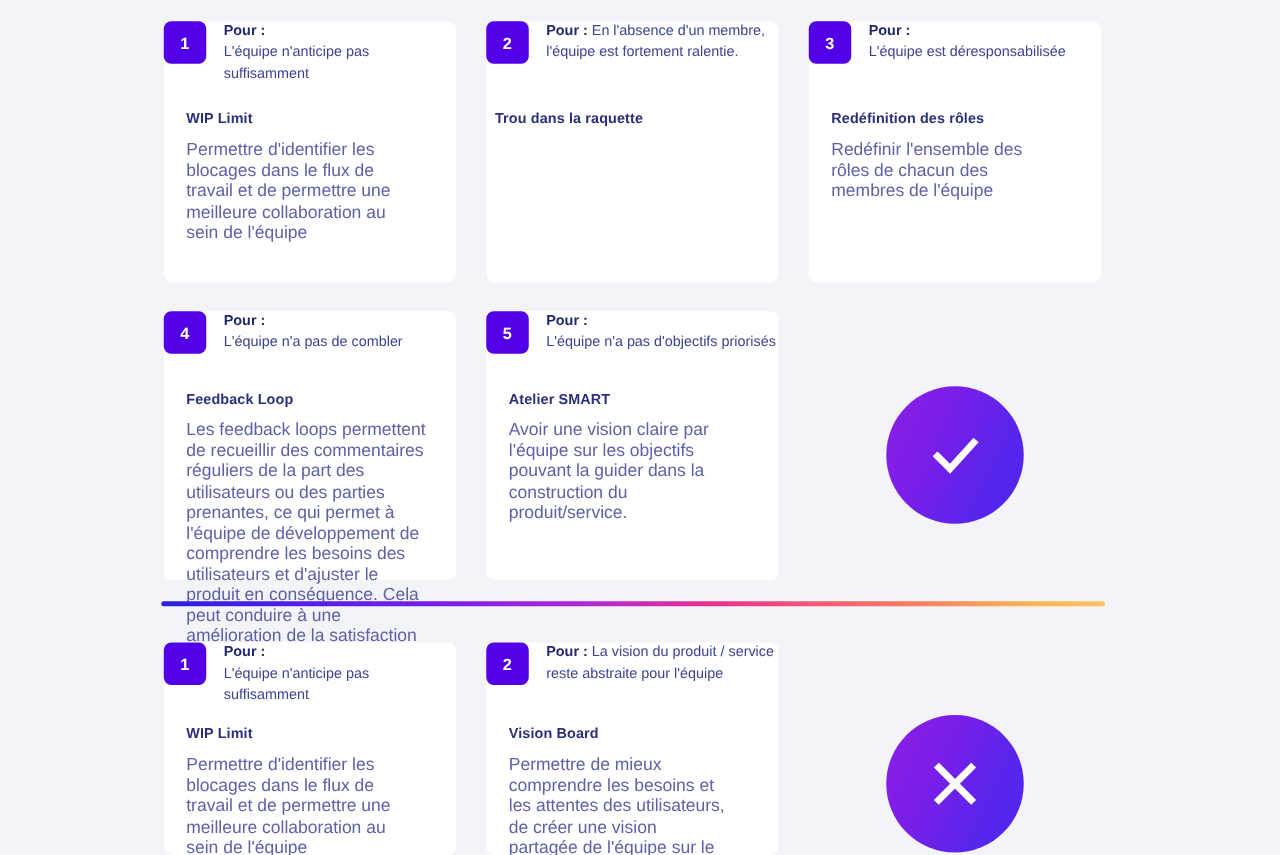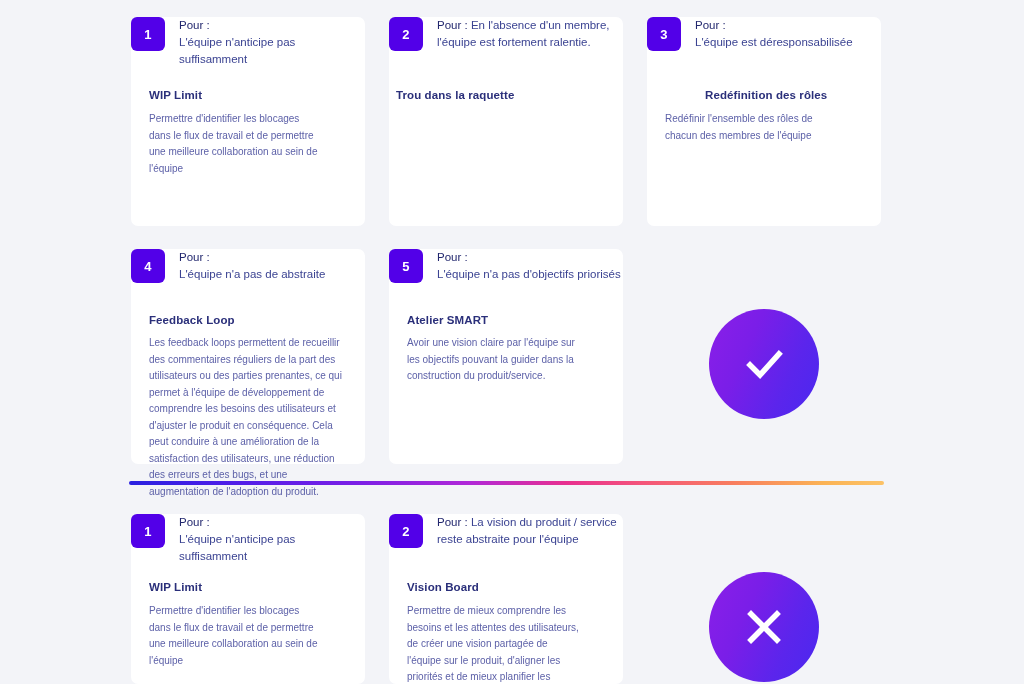--- a/index.html
+++ b/index.html
@@ -60,38 +60,38 @@
   .head-text {
     margin-left: 14px;
     margin-top: 0px;
     font-size: 11.5px;
     line-height: 17px;
     color: #2f3580;
     max-width: 190px;
   }
 
   .head-text .pour {
-    font-weight: normal;
+    font-weight: bold;
     color: #22276e;
   }
 
   .head-text .pour-desc {
     font-weight: normal;
     color: #3b4392;
   }
 
   .card-title {
     font-size: 11.5px;
     font-weight: bold;
     color: #2a2f7a;
     letter-spacing: 0.1px;
   }
 
   .card-body {
-    font-size: 10px;
+    font-size: 14px;
     line-height: 16.5px;
     color: #5d61a8;
     max-width: 200px;
   }
 
   
   .circle {
     position: absolute;
     border-radius: 50%;
     background: linear-gradient(115deg, #8b1fe8 0%, #7a1ee8 35%, #5b25ec 70%, #4a28f0 100%);
@@ -147,30 +147,30 @@
   </div>
 
   <div class="card" style="left:647px; top:17px; width:234px; height:209px;">
     <div class="card-head" style="position:absolute; left:0px; top:0px;">
       <div class="badge">3</div>
       <div class="head-text">
         <span class="pour">Pour :</span><br>
         <span class="pour-desc">L'équipe est déresponsabilisée</span>
       </div>
     </div>
-    <div class="card-title" style="position:absolute; left:18px; top:72px;margin-left:40px;">Redéfinition des rôles</div>
+    <div class="card-title" style="position:absolute; left:18px; top:72px;">Redéfinition des rôles</div>
     <div class="card-body" style="position:absolute; left:18px; top:94px; width:165px;">Redéfinir l'ensemble des rôles de chacun des membres de l'équipe</div>
   </div>
 
   <div class="card" style="left:131px; top:249px; width:234px; height:215px;">
     <div class="card-head" style="position:absolute; left:0px; top:0px;">
       <div class="badge">4</div>
       <div class="head-text">
         <span class="pour">Pour :</span><br>
-        <span class="pour-desc">L'équipe n'a pas de abstraite</span>
+        <span class="pour-desc">L'équipe n'a pas de combler</span>
       </div>
     </div>
     <div class="card-title" style="position:absolute; left:18px; top:65px;">Feedback Loop</div>
     <div class="card-body" style="position:absolute; left:18px; top:86px; width:200px;">Les feedback loops permettent de recueillir des commentaires réguliers de la part des utilisateurs ou des parties prenantes, ce qui permet à l'équipe de développement de comprendre les besoins des utilisateurs et d'ajuster le produit en conséquence. Cela peut conduire à une amélioration de la satisfaction des utilisateurs, une réduction des erreurs et des bugs, et une augmentation de l'adoption du produit.</div>
   </div>
 
   <div class="card" style="left:389px; top:249px; width:234px; height:215px;">
     <div class="card-head" style="position:absolute; left:0px; top:0px;">
       <div class="badge">5</div>
       <div class="head-text">

